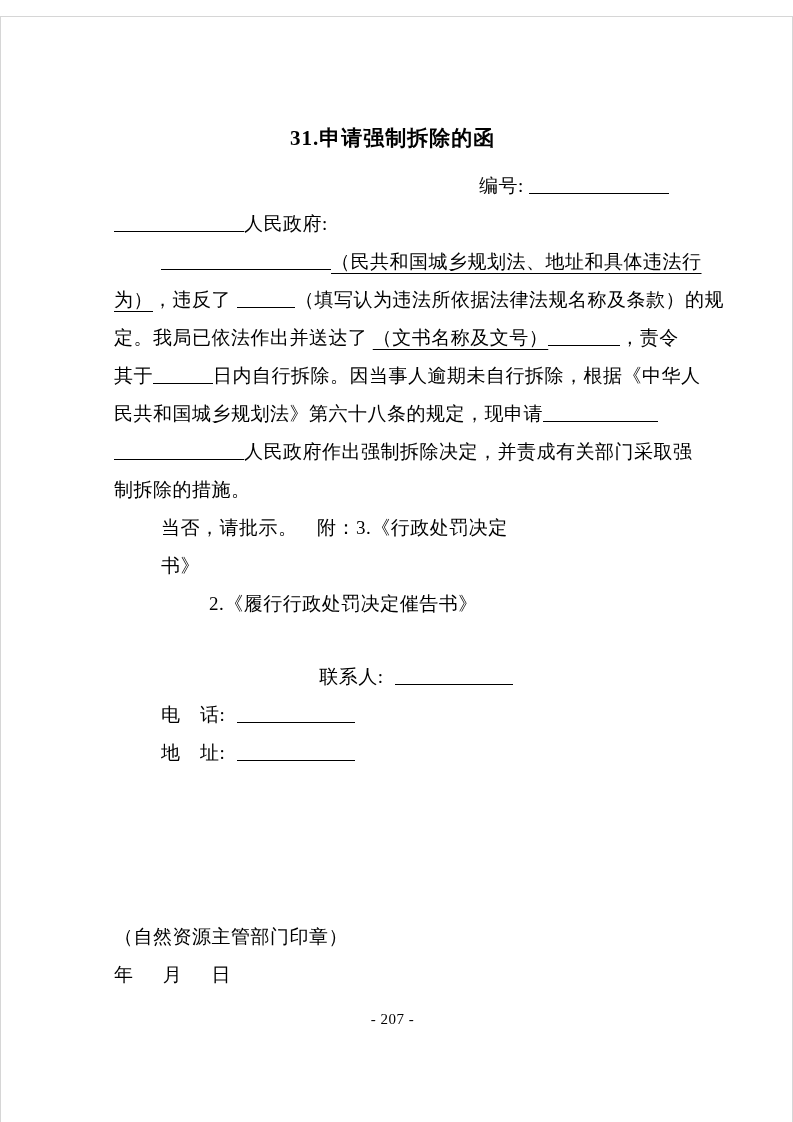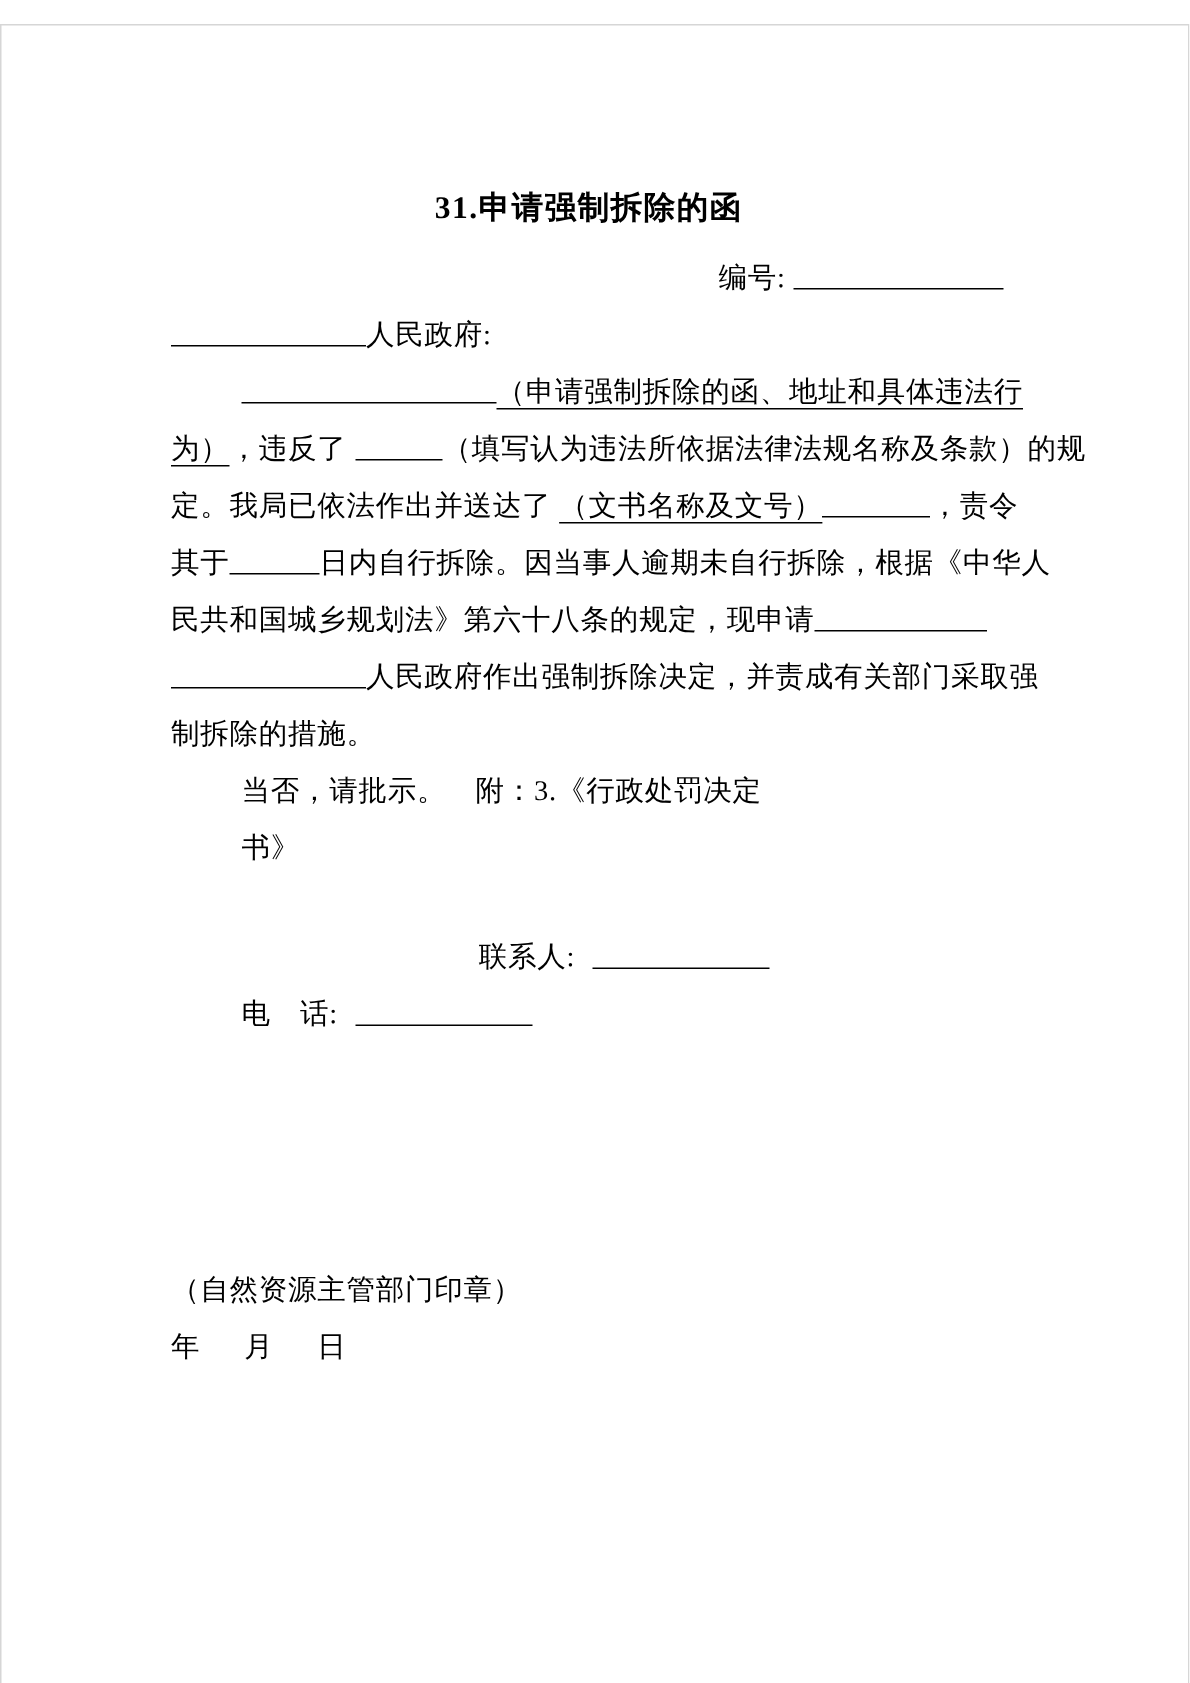--- a/index.html
+++ b/index.html
@@ -86,21 +86,21 @@
 
     <div class="line ref-line">
       <span>编号: </span><span class="blank w140"></span>
     </div>
 
     <div class="line">
       <span class="blank w130"></span><span>人民政府:</span>
     </div>
 
     <div class="line indent-1">
-      <span class="blank w170"></span><span class="u">（申请强制拆除的函、地址和具体违法行</span>
+      <span class="blank w170"></span><span class="u">（民共和国城乡规划法、地址和具体违法行</span>
     </div>
 
     <div class="line">
       <span class="u">为）</span><span>，违反了</span><span class="blank w58 ml6"></span><span>（填写认为违法所依据法律法规名称及条款）的规</span>
     </div>
 
     <div class="line">
       <span>定。我局已依法作出并送达了 </span><span class="u">（文书名称及文号）</span><span class="blank w72"></span><span>，责令</span>
     </div>
 
@@ -121,34 +121,43 @@
     </div>
 
     <div class="line indent-1">
       <span>当否，请批示。　附：3.《行政处罚决定</span>
     </div>
 
     <div class="line indent-1">
       <span>书》</span>
     </div>
 
+    <div class="line indent-2">
+      <span>2.《履行行政处罚决定催告书》</span>
+    </div>
 
 
     <div class="line indent-1 gap-before-contacts">
       <span>联系人: </span><span class="blank w118 ml6"></span>
     </div>
 
     <div class="line indent-1">
       <span>电　话: </span><span class="blank w118 ml6"></span>
     </div>
 
+    <div class="line indent-1">
+      <span>地　址: </span><span class="blank w118 ml6"></span>
+    </div>
 
     <div class="seal-line">
       <span>（自然资源主管部门印章）</span>
     </div>
 
     <div class="date-line">
       <span>年　 月　 日</span>
     </div>
 
+    <div class="footer-page">
+      <span>- 207 -</span>
+    </div>
 
   </div>
 </div>
 
 </body></html>

